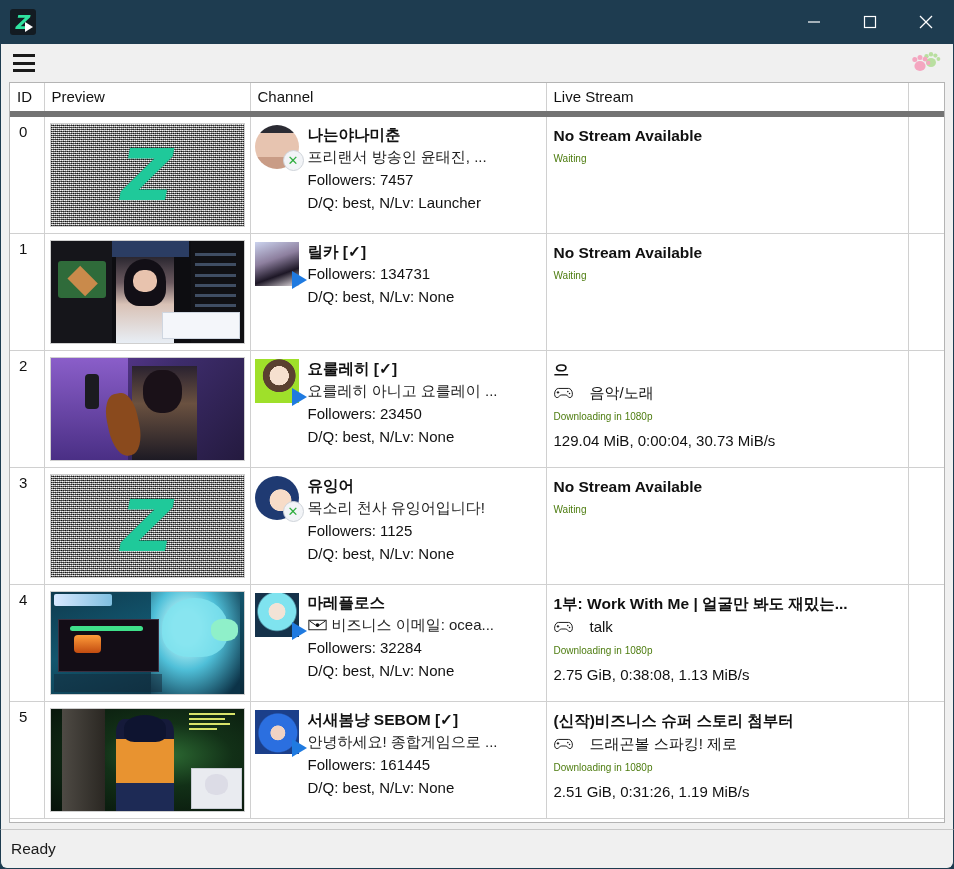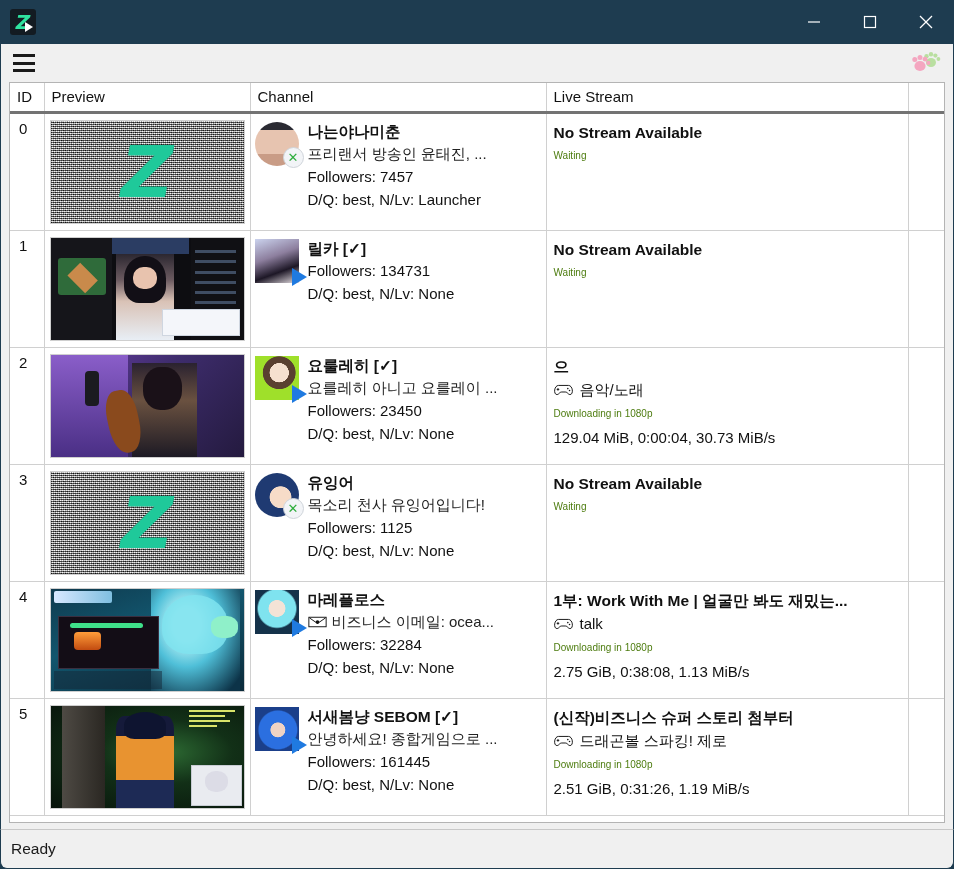--- a/index.html
+++ b/index.html
@@ -88,21 +88,21 @@
     flex: 1 1 auto;
     background: #ffffff;
     border: 1px solid #b4b4b4;
     overflow: hidden;
     display: flex; flex-direction: column;
     min-height: 0;
   }
   table { border-collapse: collapse; width: 100%; table-layout: fixed; }
   thead th {
     background: #ffffff;
-    border-bottom: 3px solid #737373;
+    border-bottom: 6px solid #737373;
     border-right: 1px solid #d0d0d0;
     font-weight: normal;
     font-size: 15px;
     color: #111111;
     text-align: left;
     padding: 5px 7px 6px 7px;
     height: 28px;
   }
   thead th:last-child { border-right: none; }
   col.c-id { width: 34px; }
@@ -208,21 +208,21 @@
     border-bottom: 9px solid transparent;
   }
   .chaninfo { min-width: 0; flex: 1 1 auto; }
   .chan-name { font-size: 15.5px; font-weight: bold; color: #111; line-height: 21px; white-space: nowrap; overflow: hidden; }
   .chan-desc { font-size: 15px; color: #222; line-height: 23px; white-space: nowrap; overflow: hidden; display: flex; align-items: center; gap: 5px; }
   .chan-followers { font-size: 15px; color: #111; line-height: 23px; }
   .chan-dq { font-size: 15px; color: #111; line-height: 23px; }
   
   .livecell { padding: 7px 8px 6px 7px; }
   .live-title { font-size: 15.5px; font-weight: bold; color: #111; line-height: 23px; white-space: nowrap; overflow: hidden; }
-  .live-cat { font-size: 15px; color: #111; line-height: 24px; display: flex; align-items: center; gap: 7px; white-space: nowrap; }
+  .live-cat { font-size: 15px; color: #111; line-height: 24px; display: flex; align-items: center; gap: 17px; white-space: nowrap; }
   .live-state { font-size: 10px; color: #4d7c0f; line-height: 24px; }
   .live-stats { font-size: 15px; color: #111; line-height: 24px; }
   .gamepad { display: inline-block; width: 19px; height: 14px; }
   .envelope { display: inline-block; width: 19px; height: 14px; }
   
   .statusbar {
     flex: 0 0 40px; height: 40px;
     background: #f0f0f0;
     border-left: 1px solid #1e3c50;
     border-right: 1px solid #1e3c50;

